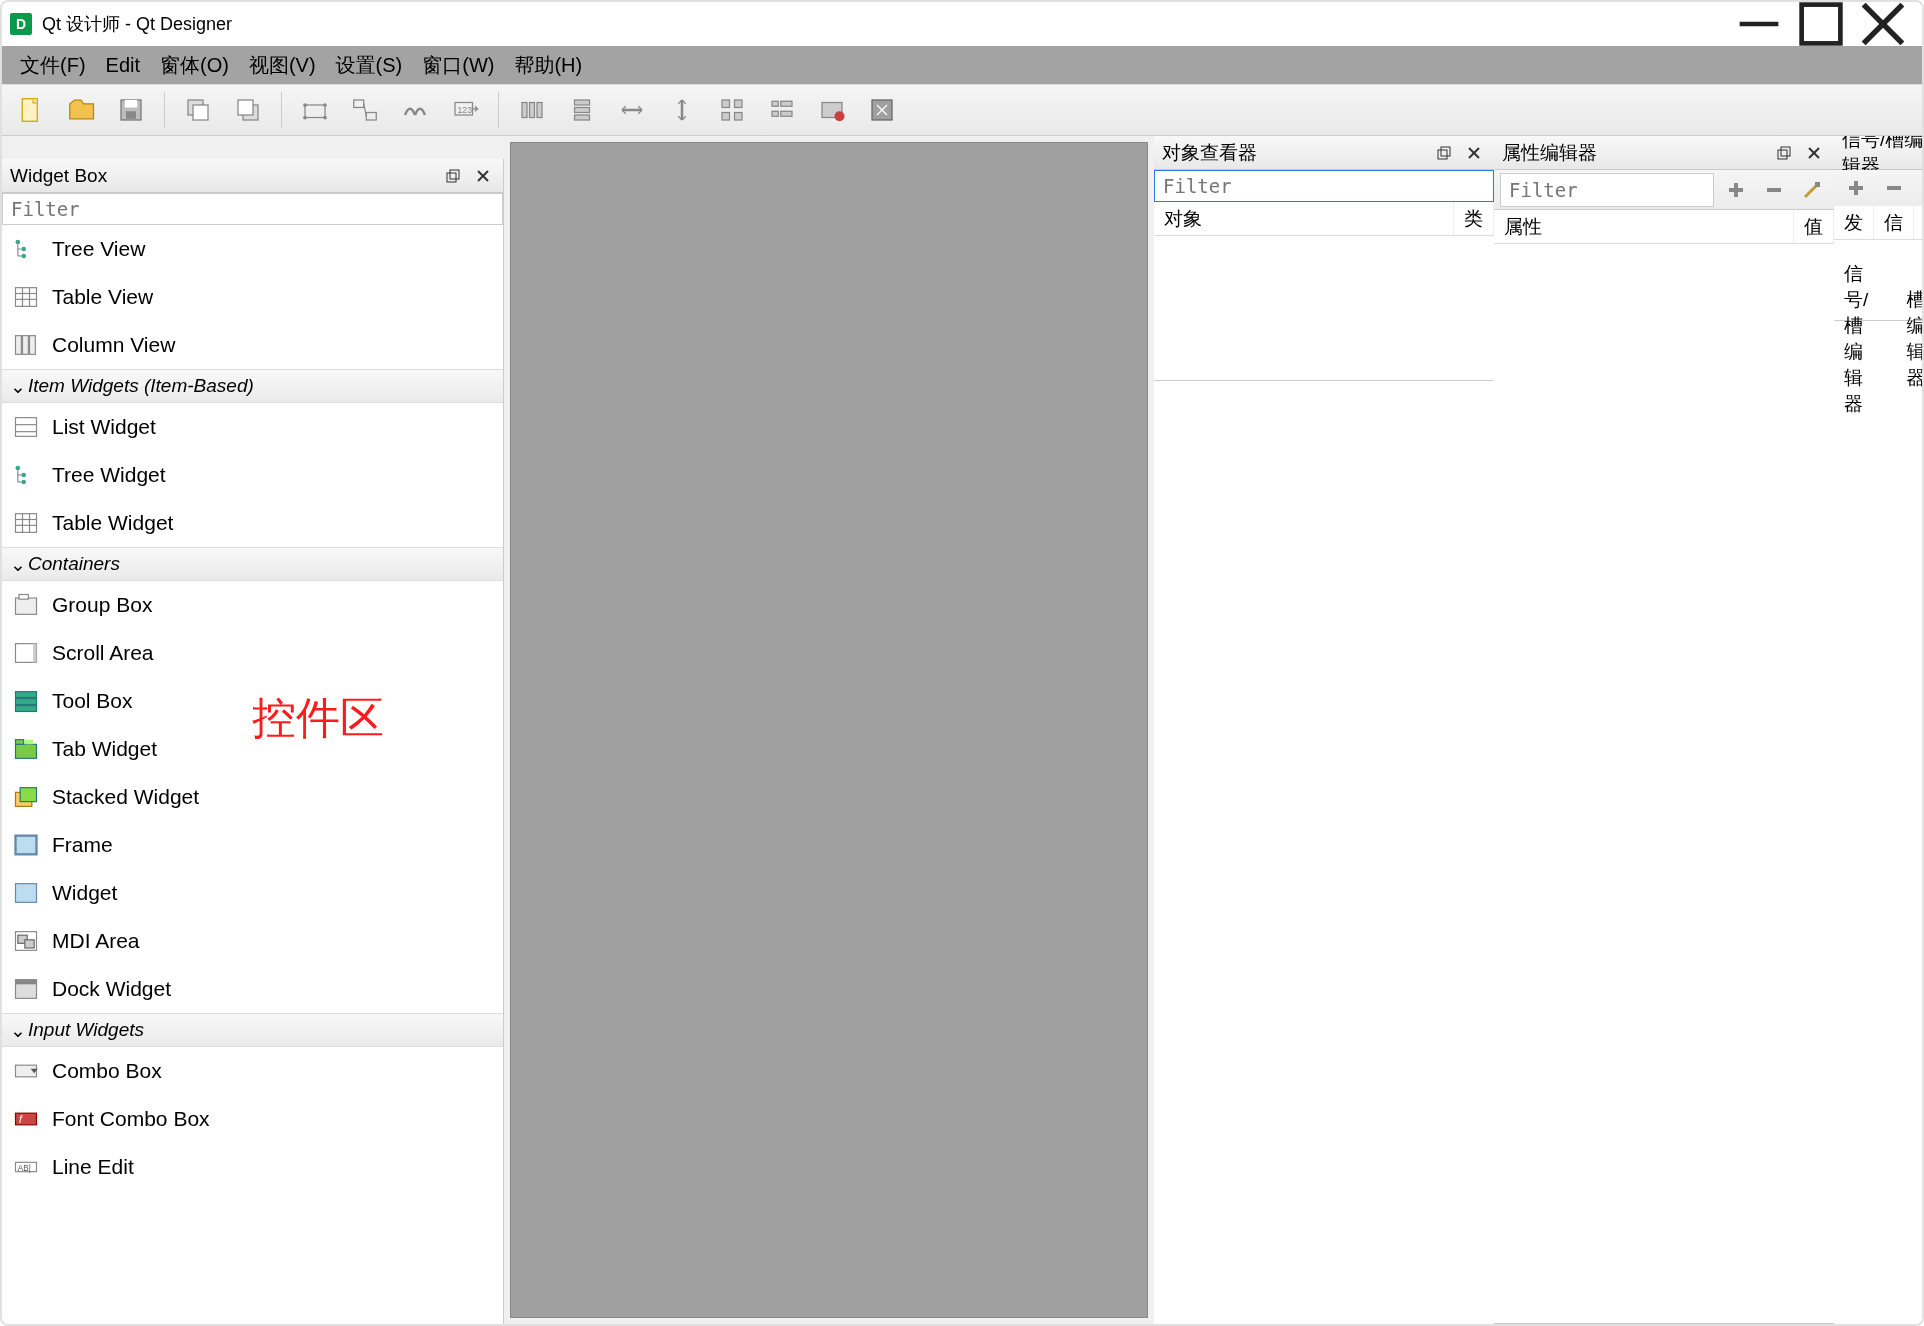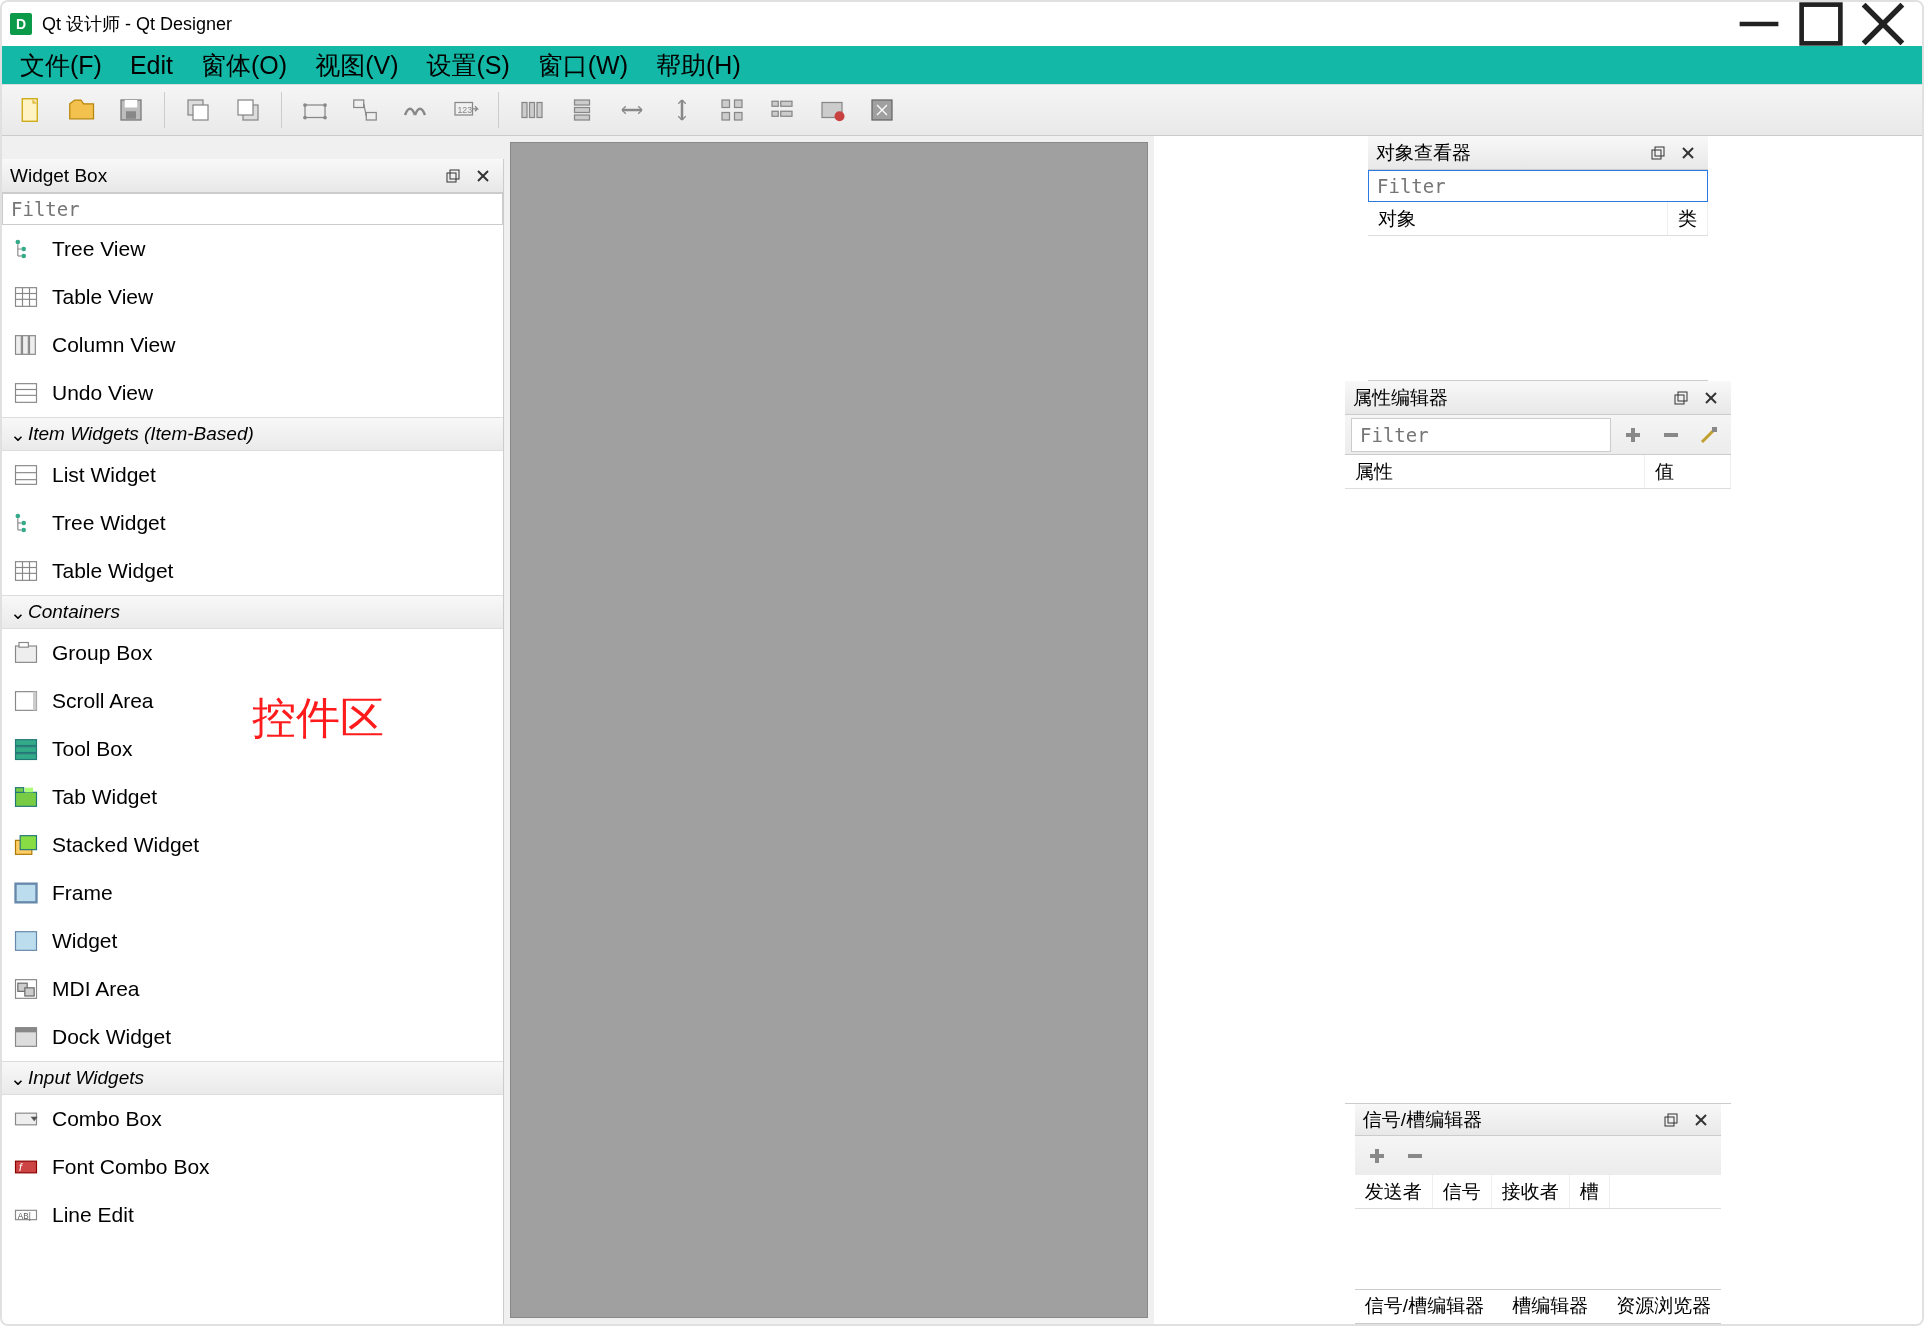--- a/index.html
+++ b/index.html
@@ -35,23 +35,23 @@
 .win-btn {
   width: 62px; height: 42px;
   display: flex; align-items: center; justify-content: center;
   font-size: 18px; cursor: pointer;
 }
 .menubar {
   height: 38px;
   display: flex;
   align-items: center;
   padding: 0 12px;
-  gap: 16px;
-  background: #14b8a6;
-  font-size: 25px;
+  gap: 8px;
+  background: #a3a3a3;
+  font-size: 20px;
 }
 .menubar .menu-item { cursor: pointer; padding: 2px 6px; }
 .toolbar {
   height: 52px;
   display: flex;
   align-items: center;
   padding: 4px 8px;
   gap: 8px;
   background: linear-gradient(#f5f5f5,#e9e9e9);
   border-top: 1px solid #ddd;
@@ -154,23 +154,21 @@
 }
 .center-canvas {
   flex: 1;
   background: #a0a0a0;
   margin: 6px;
   border: 1px solid #888;
 }
 .right-panel {
   width: 768px;
   display: flex;
-  flex-direction: column;
   background: #fff;
-  align-items: center;
 }
 .right-subpanel {
   display: flex;
   flex-direction: column;
   border-bottom: 1px solid #ccc;
 }
 .sp-body { flex: 1; background: #fff; min-height: 80px; overflow:auto; }
 .table-headers {
   display: flex;
   height: 34px;
@@ -413,30 +411,20 @@
         <div class="wt-item">
           <span class="wt-icon">
             <svg viewBox="0 0 24 24">
               <rect x="3" y="4" width="5" height="16" fill="#eee" stroke="#888"></rect>
               <rect x="9" y="4" width="5" height="16" fill="#eee" stroke="#888"></rect>
               <rect x="15" y="4" width="5" height="16" fill="#eee" stroke="#888"></rect>
             </svg>
           </span>
           <span>Column View</span>
         </div>
-        <div class="wt-item">
-          <span class="wt-icon">
-            <svg viewBox="0 0 24 24">
-              <rect x="3" y="4" width="18" height="16" fill="#fff" stroke="#888"></rect>
-              <line x1="3" y1="9" x2="21" y2="9" stroke="#888"></line>
-              <line x1="3" y1="14" x2="21" y2="14" stroke="#888"></line>
-            </svg>
-          </span>
-          <span>Undo View</span>
-        </div>
         <div class="wt-category">
           <span class="chevron">⌄</span>
           <span class="cat-label">Item Widgets (Item-Based)</span>
         </div>
         <div class="wt-item">
           <span class="wt-icon">
             <svg viewBox="0 0 24 24">
               <rect x="3" y="4" width="18" height="16" fill="#fff" stroke="#888"></rect>
               <line x1="3" y1="10" x2="21" y2="10" stroke="#888"></line>
               <line x1="3" y1="16" x2="21" y2="16" stroke="#888"></line>

